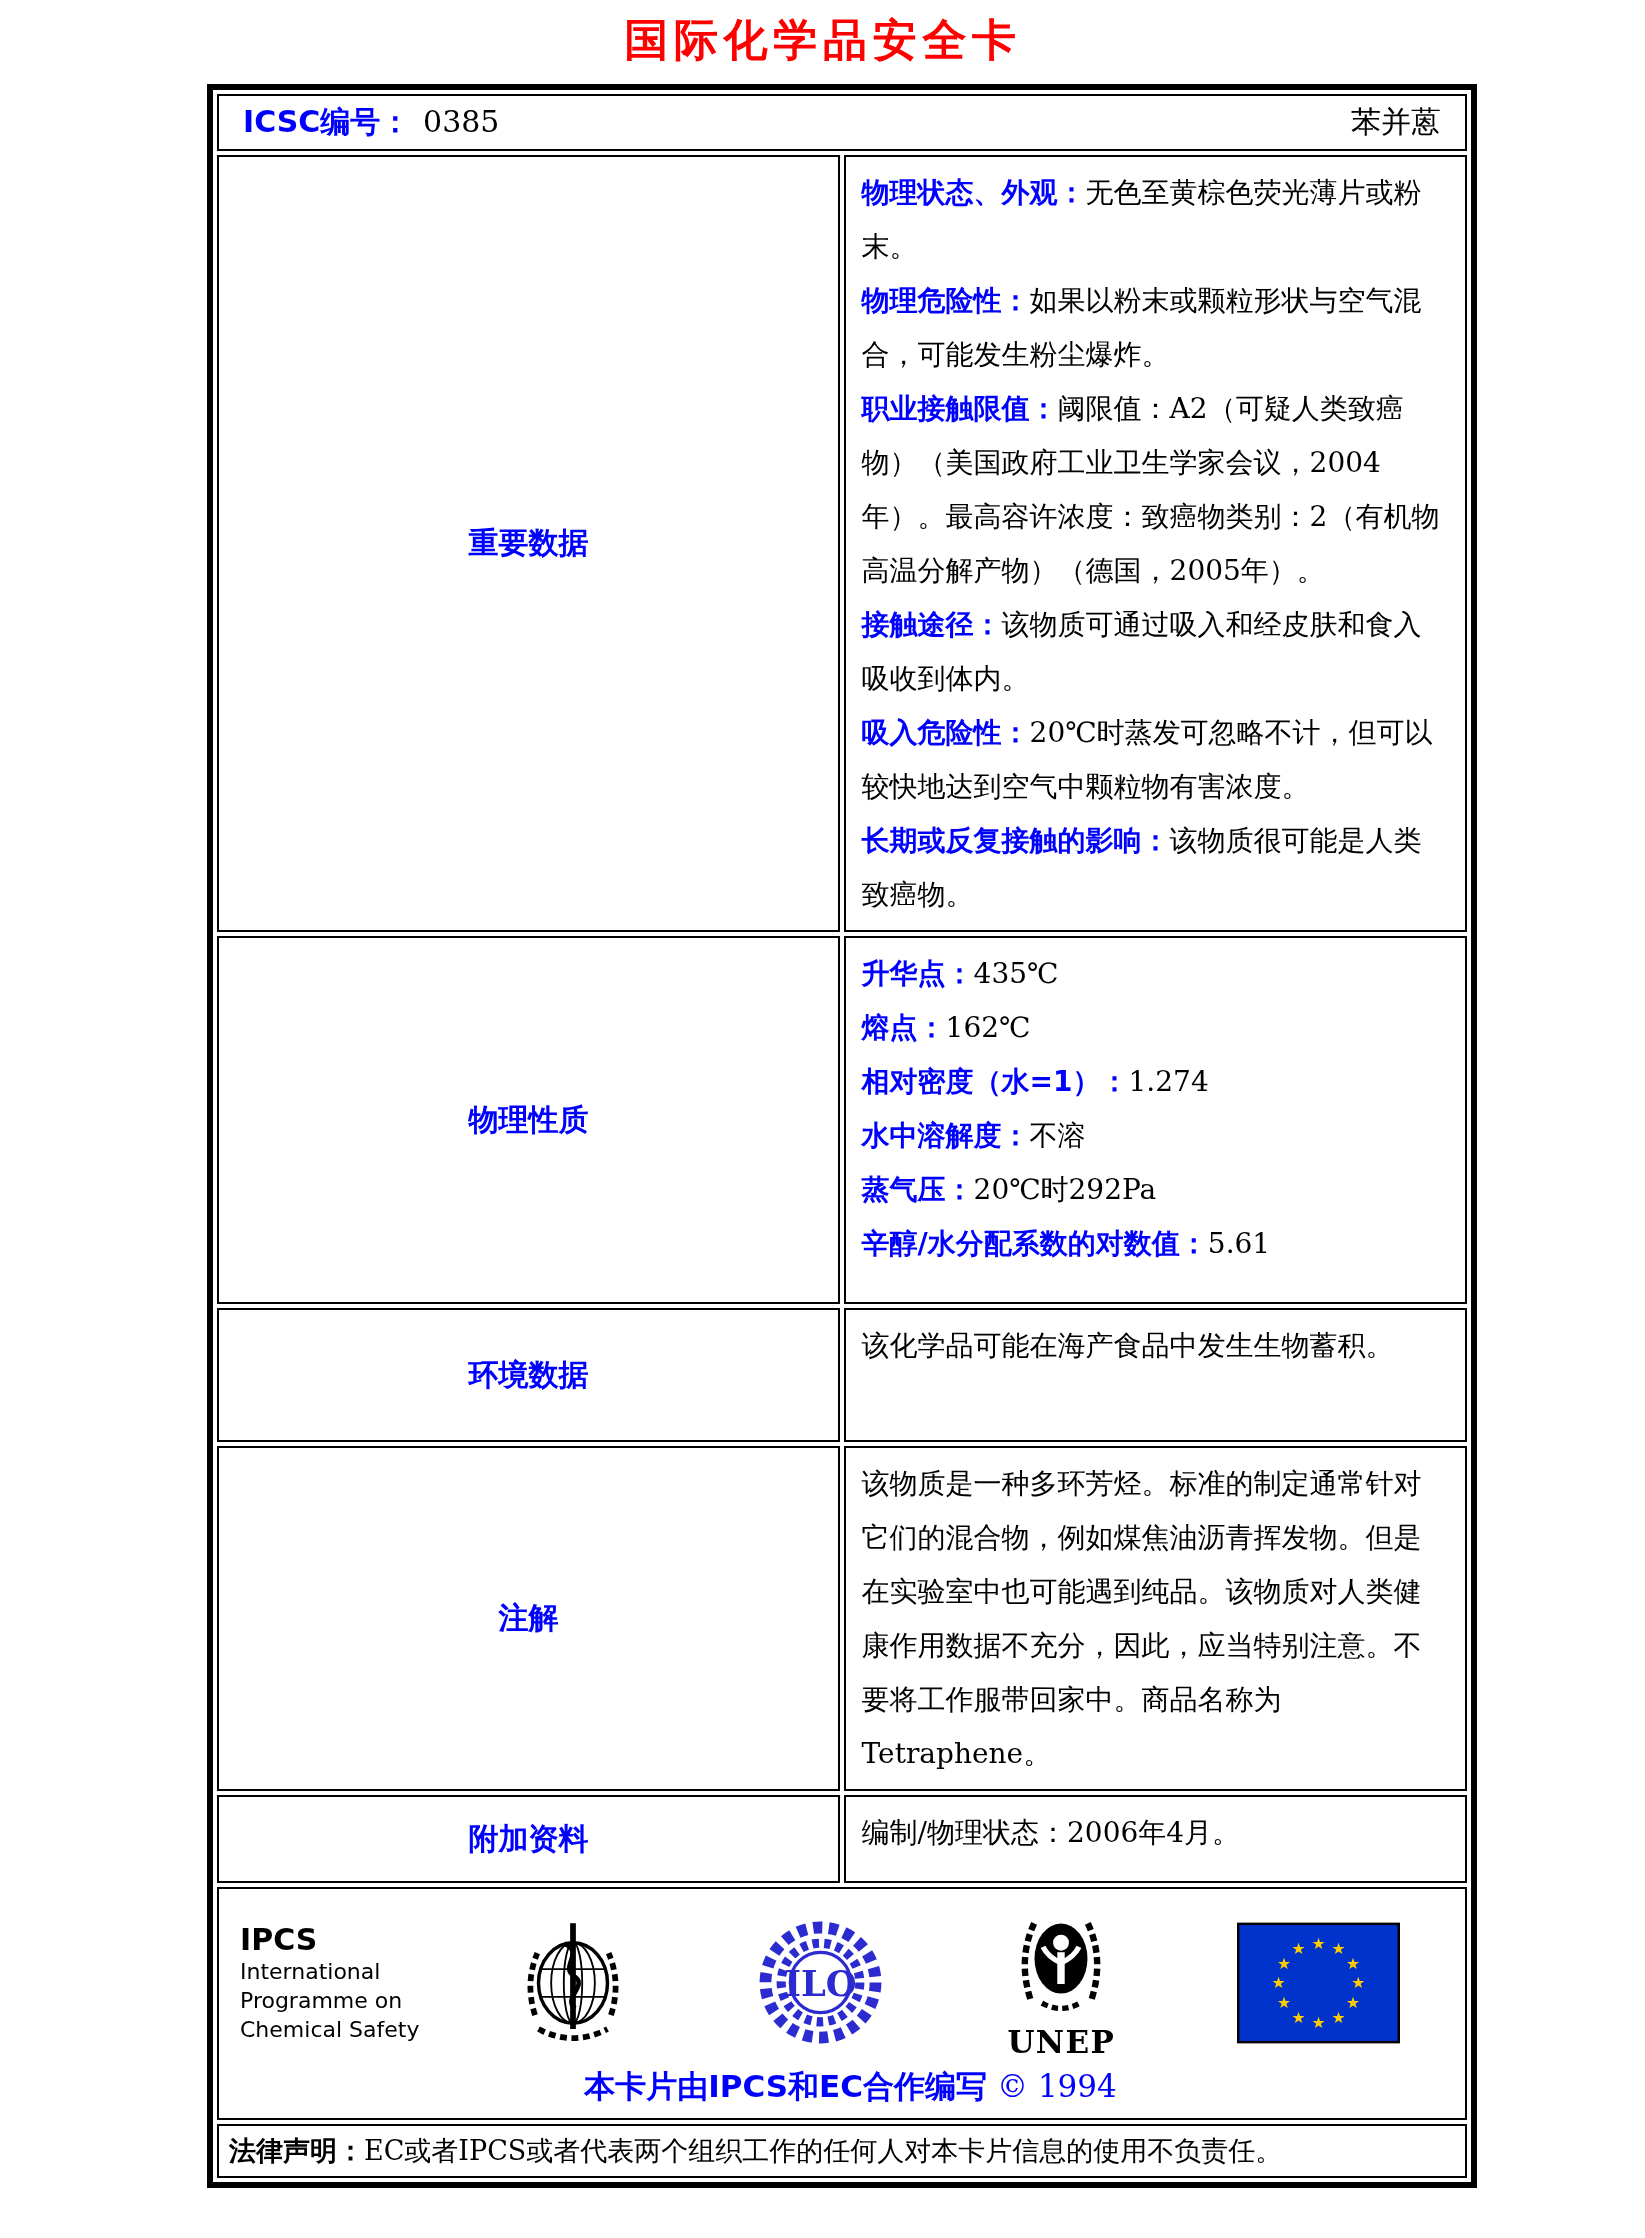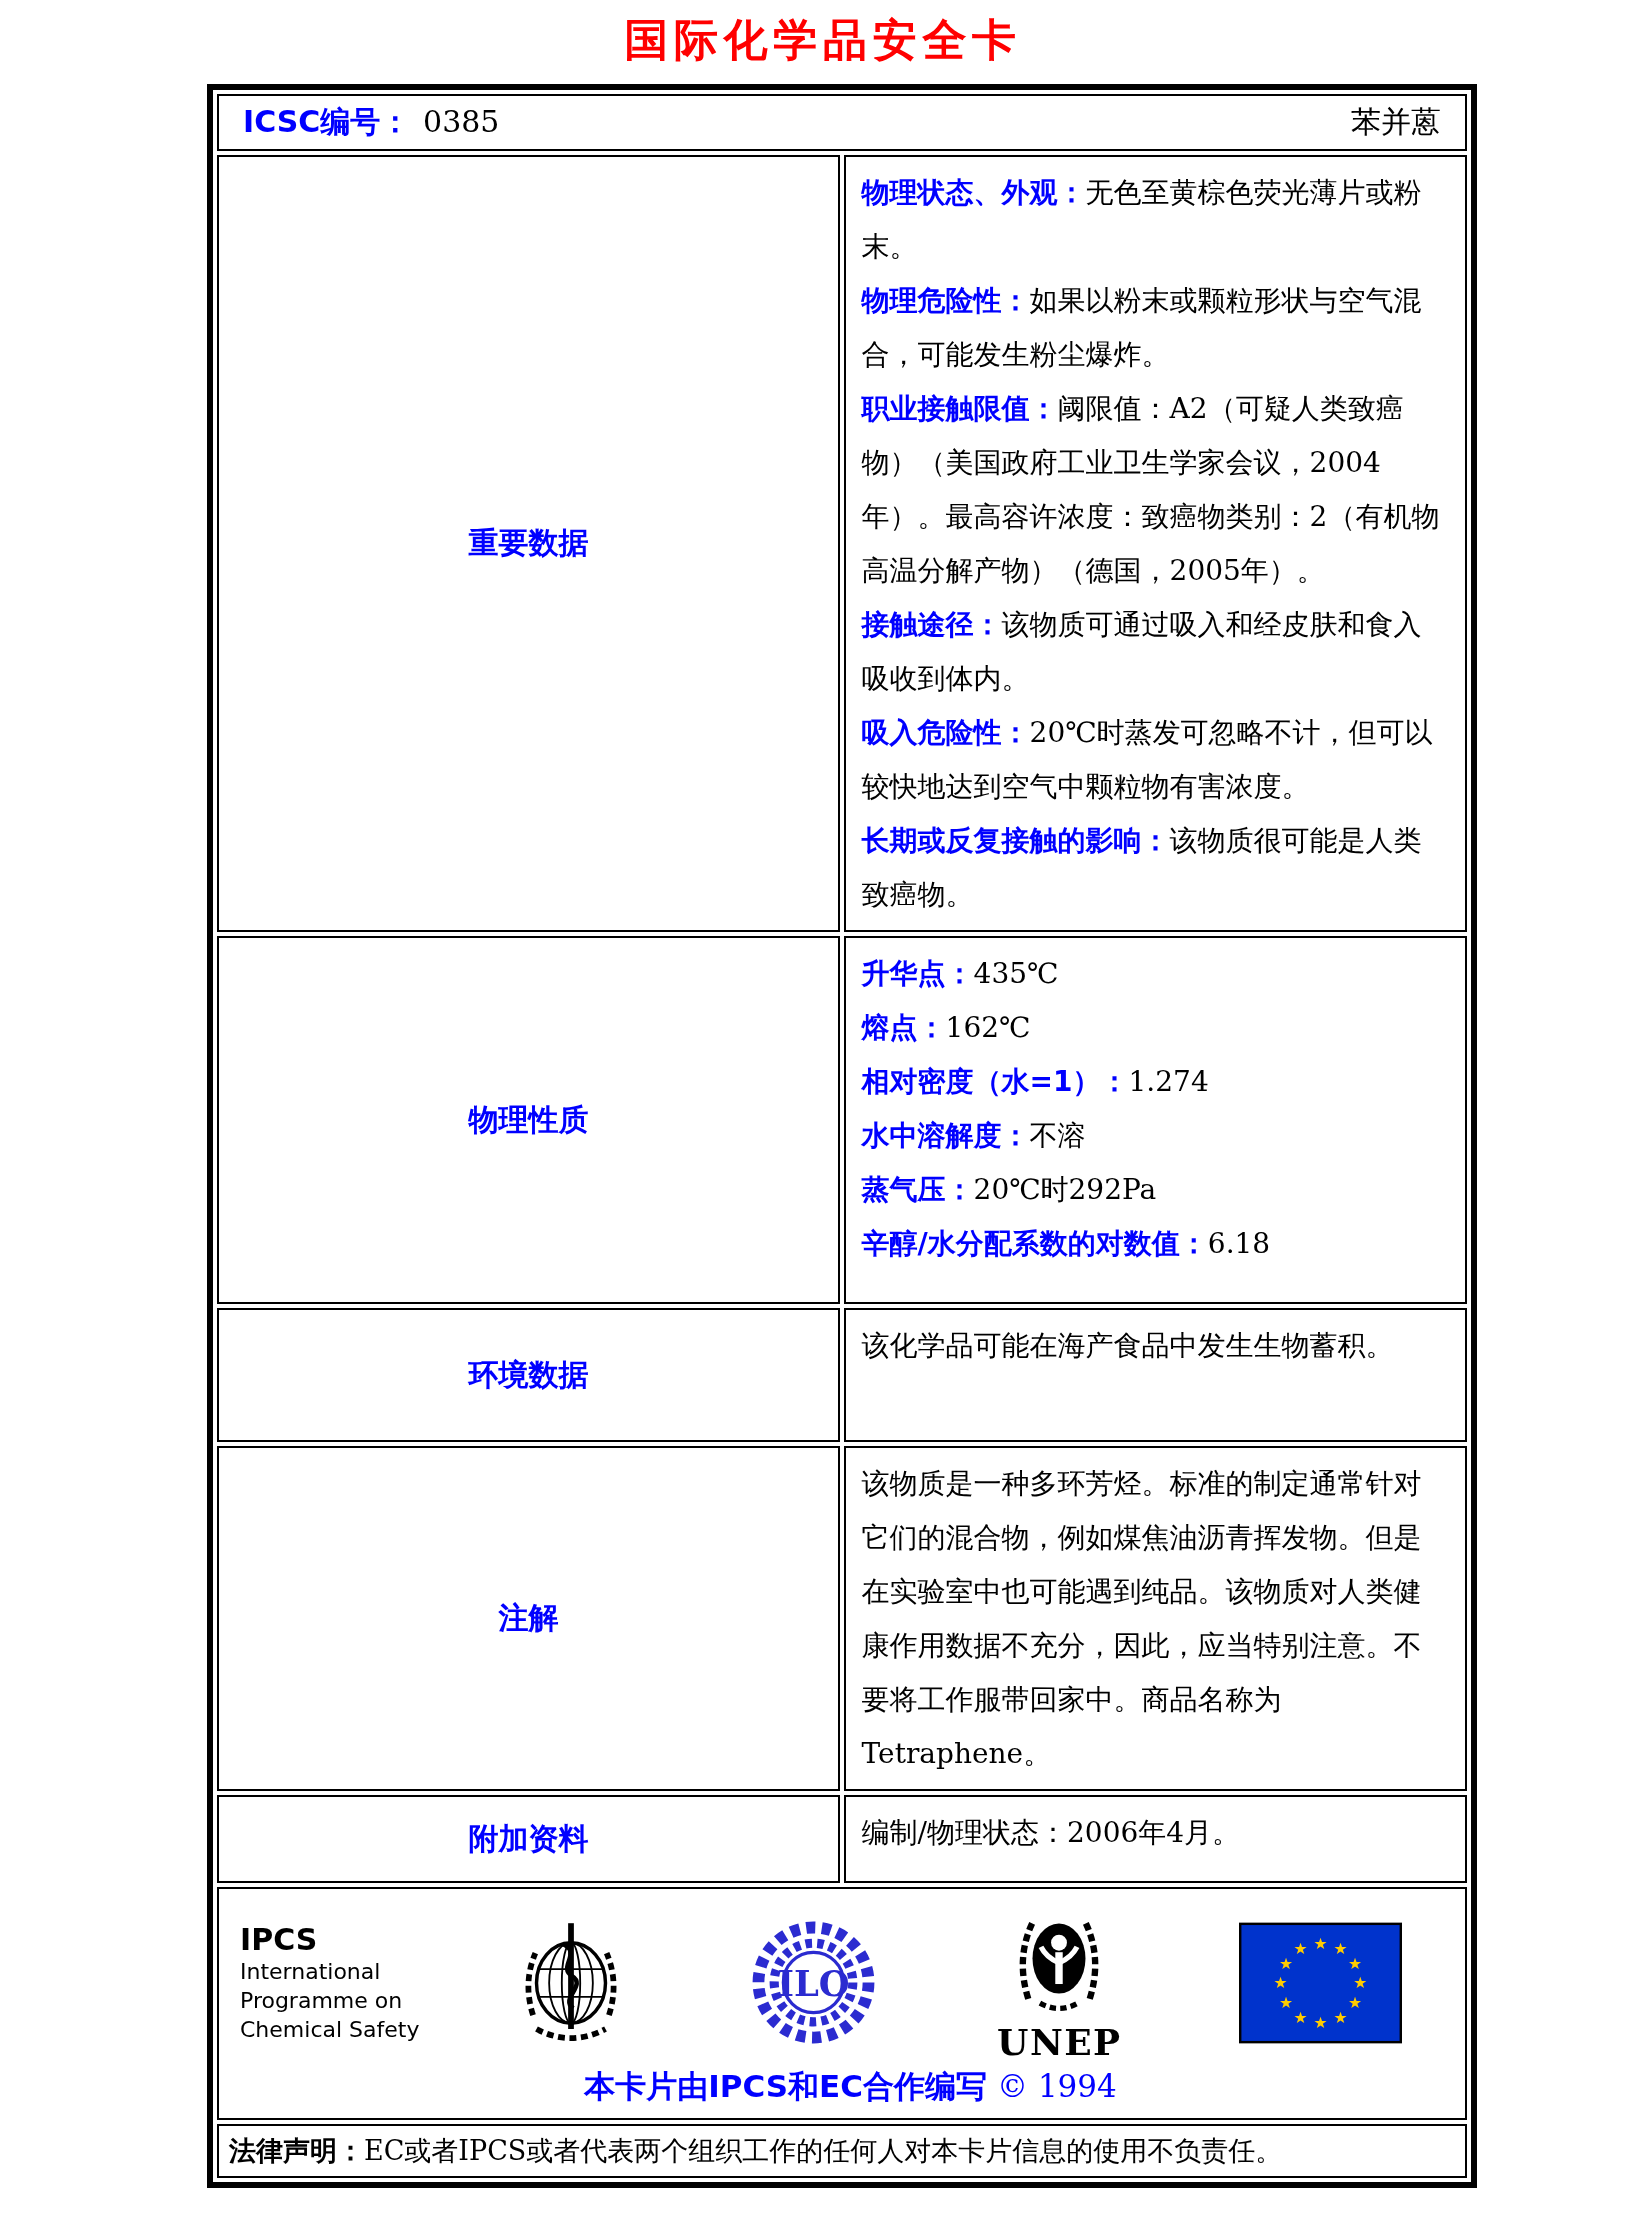--- a/index.html
+++ b/index.html
@@ -70,21 +70,21 @@
   .row-env td{height:134px;}
   .row-notes td{height:191px;}
   .row-add td{height:88px;}
   td.logos-cell{height:177px;vertical-align:top;padding:17px 4px 10px 21px;}
   .logos-flex{display:flex;align-items:center;}
   .ipcs-block{width:212px;font-family:"DejaVu Sans","Liberation Sans",sans-serif;}
   .ipcs-name{font-size:30px;font-weight:bold;line-height:35px;}
   .ipcs-line{font-size:22px;line-height:29px;}
   .logo-strip{flex:1;display:flex;justify-content:space-around;align-items:center;}
   .logo-box{display:flex;flex-direction:column;align-items:center;}
-  .unep-word{font-family:"DejaVu Serif","Liberation Serif",serif;font-weight:bold;font-size:36px;line-height:33px;letter-spacing:1.4px;}
+  .unep-word{font-family:"DejaVu Serif","Liberation Serif",serif;font-weight:bold;font-size:31px;line-height:33px;letter-spacing:1.4px;}
   .copyright-line{
     text-align:center;
     margin-top:7px;
     font-size:31px;
     font-weight:bold;
     color:var(--label-blue);
     font-family:"DejaVu Sans","Liberation Sans",sans-serif;
   }
   .copyright-year{font-weight:normal;margin-left:10px;font-family:"DejaVu Serif","Liberation Serif",serif;}
   td.legal-cell{height:52px;vertical-align:middle;padding:7px 10px;font-size:27px;}
@@ -130,21 +130,21 @@
     </tr>
 
     <tr class="row-physical">
       <td class="sec-label">物理性质</td>
       <td class="content">
         <p><span class="lbl">升华点：</span><span class="val">435℃</span></p>
         <p><span class="lbl">熔点：</span><span class="val">162℃</span></p>
         <p><span class="lbl">相对密度（水=1）：</span><span class="val">1.274</span></p>
         <p><span class="lbl">水中溶解度：</span><span class="val">不溶</span></p>
         <p><span class="lbl">蒸气压：</span><span class="val">20℃时292Pa</span></p>
-        <p><span class="lbl">辛醇/水分配系数的对数值：</span><span class="val">6.18</span></p>
+        <p><span class="lbl">辛醇/水分配系数的对数值：</span><span class="val">5.61</span></p>
       </td>
     </tr>
 
     <tr class="row-env">
       <td class="sec-label">环境数据</td>
       <td class="content">
         <p><span class="val">该化学品可能在海产食品中发生生物蓄积。</span></p>
       </td>
     </tr>
 

